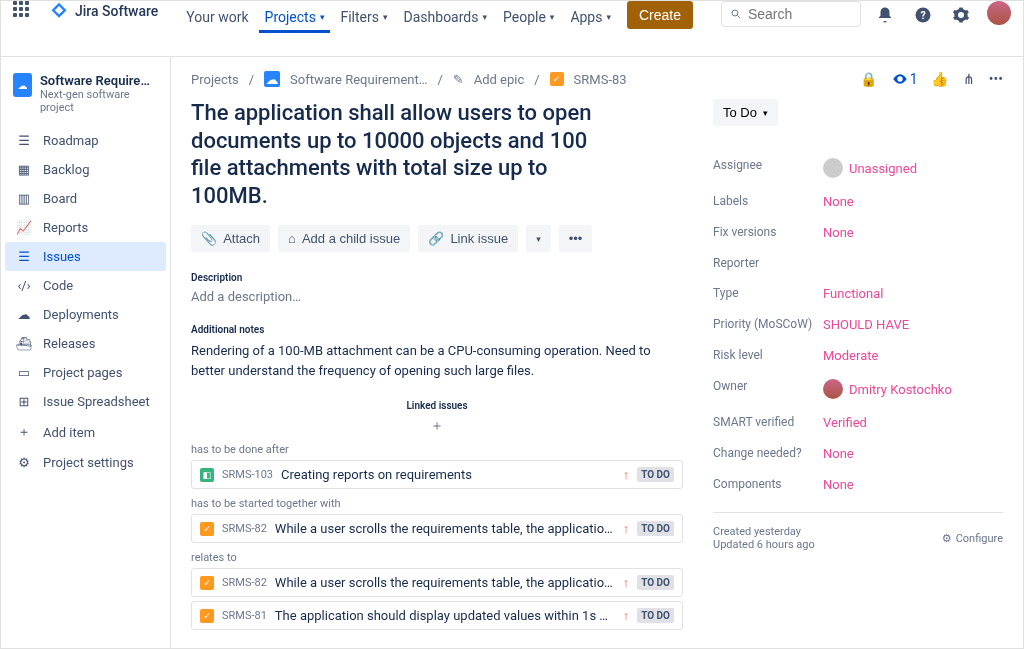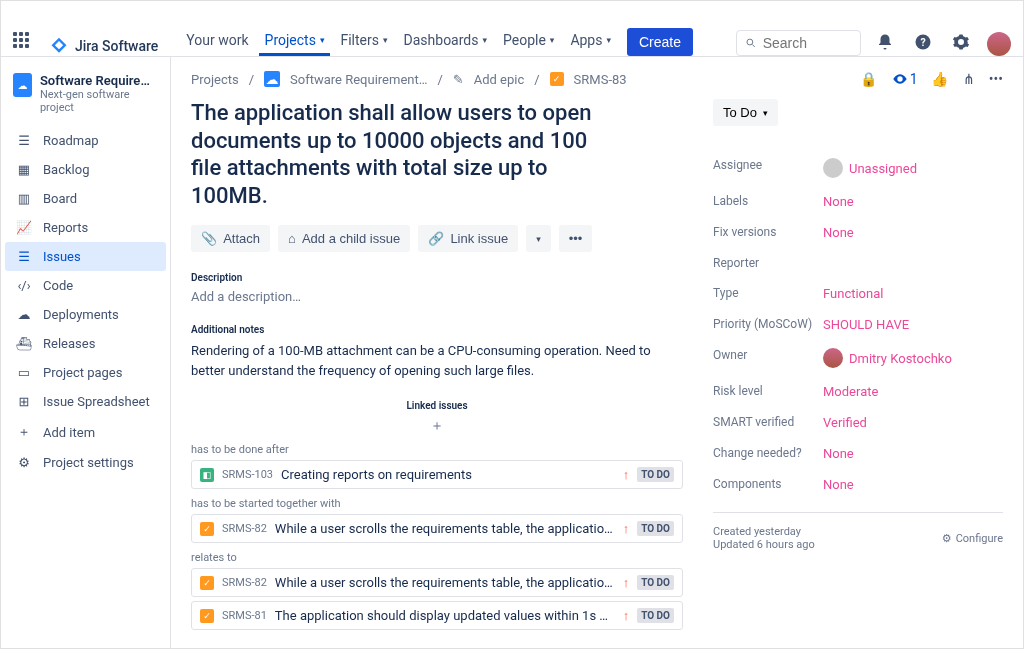--- a/index.html
+++ b/index.html
@@ -1,28 +1,28 @@
 <!DOCTYPE html>
 <html><head>
 <meta charset="utf-8">
 <style>
 * { box-sizing: border-box; margin: 0; padding: 0; }
 body { font-family: -apple-system, BlinkMacSystemFont, "Segoe UI", Roboto, sans-serif; font-size: 14px; color: #172b4d; background: #fff; }
 .app { width: 1024px; height: 649px; display: flex; flex-direction: column; border: 1px solid #e0e0e0; }
-.topbar { height: 56px; display: flex; align-items: flex-end; padding: 0 12px; border-bottom: 1px solid #dfe1e6; gap: 4px; }
+.topbar { height: 56px; display: flex; align-items: flex-start; padding: 0 12px; border-bottom: 1px solid #dfe1e6; gap: 4px; }
 .waffle { width: 24px; height: 24px; display: grid; grid-template-columns: repeat(3,4px); grid-template-rows: repeat(3,4px); gap: 2px; margin-right: 8px; cursor: pointer; }
 .waffle span { background: #42526e; border-radius: 1px; }
 .logo { display: flex; align-items: center; color: #253858; font-weight: 500; margin-right: 18px; }
 .logo svg { margin-right: 6px; }
 .nav-item { padding: 8px 6px; color: #42526e; cursor: pointer; display: flex; align-items: center; gap: 4px; font-size: 14px; }
 .nav-item.active { color: #0052cc; border-bottom: 3px solid #0052cc; padding-bottom: 5px; }
 .chev { font-size: 9px; }
-.create-btn { background: #1d4ed8; color: #fff; border: none; padding: 6px 12px; border-radius: 3px; font-weight: 500; cursor: pointer; margin-left: 6px; font-size: 14px; }
+.create-btn { background: #a16207; color: #fff; border: none; padding: 6px 12px; border-radius: 3px; font-weight: 500; cursor: pointer; margin-left: 6px; font-size: 14px; }
 .spacer { flex: 1; }
-.search { display: flex; align-items: center; border: 1px solid #dfe1e6; border-radius: 4px; padding: 4px 8px; width: 125px; color: #6b778c; }
+.search { display: flex; align-items: center; border: 1px solid #dfe1e6; border-radius: 4px; padding: 4px 8px; width: 140px; color: #6b778c; }
 .search input { border: none; outline: none; margin-left: 6px; width: 100%; font-size: 14px; }
 .top-icon { width: 28px; height: 28px; display: flex; align-items: center; justify-content: center; cursor: pointer; color: #42526e; margin-left: 6px; }
 .avatar { width: 24px; height: 24px; border-radius: 50%; background: linear-gradient(#c68 0%, #a54 100%); margin-left: 8px; }
 .body { display: flex; flex: 1; overflow: hidden; }
 .sidebar { width: 170px; border-right: 1px solid #dfe1e6; padding: 12px 4px; }
 .proj-head { display: flex; padding: 4px 8px 12px; gap: 8px; }
 .proj-icon { width: 24px; height: 24px; background: #2684ff; border-radius: 3px; display: flex; align-items: center; justify-content: center; color: #fff; font-size: 10px; }
 .proj-title { font-size: 13px; font-weight: 600; color: #172b4d; white-space: nowrap; overflow: hidden; text-overflow: ellipsis; }
 .proj-sub { font-size: 11px; color: #6b778c; }
 .side-item { display: flex; align-items: center; gap: 10px; padding: 7px 10px; cursor: pointer; color: #42526e; font-size: 13px; border-radius: 3px; }
@@ -316,31 +316,31 @@
           </div>
         <div class="field-row">
             <div class="field-label">Type</div>
             <div class="field-val">Functional</div>
           </div>
         <div class="field-row">
             <div class="field-label">Priority (MoSCoW)</div>
             <div class="field-val">SHOULD HAVE</div>
           </div>
         <div class="field-row">
+            <div class="field-label">Risk level</div>
+            <div class="field-val">Moderate</div>
+          </div>
+        <div class="field-row">
             <div class="field-label">Owner</div>
             <div class="field-val">
               <div class="user-av" style="background:linear-gradient(#c68,#a54)"></div>
               <span>Dmitry Kostochko</span>
             </div>
           </div>
         <div class="field-row">
-            <div class="field-label">Risk level</div>
-            <div class="field-val">Moderate</div>
-          </div>
-        <div class="field-row">
             <div class="field-label">SMART verified</div>
             <div class="field-val">Verified</div>
           </div>
         <div class="field-row">
             <div class="field-label">Change needed?</div>
             <div class="field-val">None</div>
           </div>
         <div class="field-row">
             <div class="field-label">Components</div>
             <div class="field-val">None</div>

